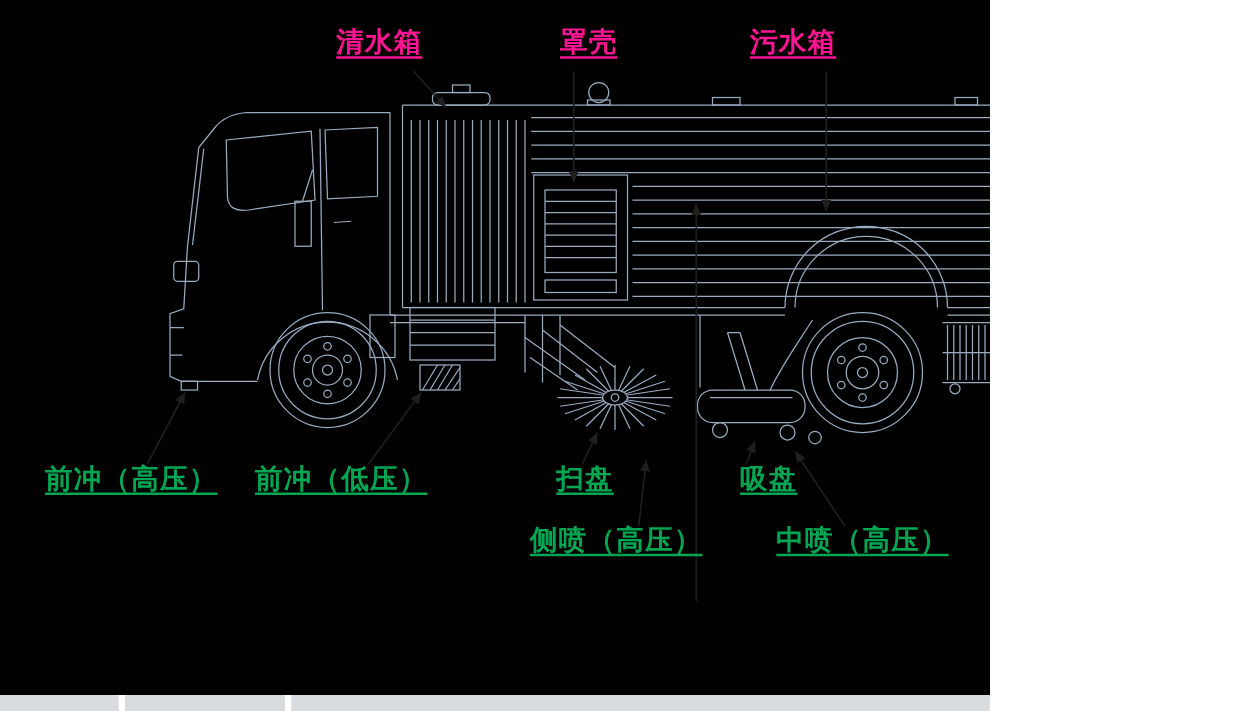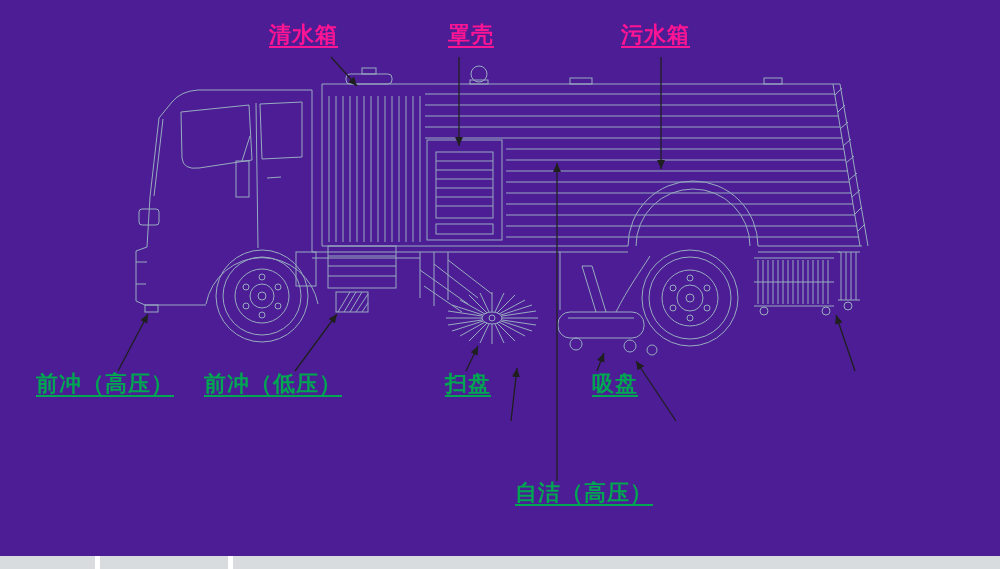--- a/index.html
+++ b/index.html
@@ -1,17 +1,17 @@
 <!DOCTYPE html>
 <html><head>
 <meta charset="utf-8">
 <style>
   html,body{margin:0;padding:0;background:#ffffff;}
   .stage{
-    position:relative;width:1000px;height:569px;background:#4c1d95;overflow:hidden;
+    position:relative;width:792px;height:569px;background:#000000;overflow:hidden;
     font-family:"DejaVu Sans","Liberation Sans",sans-serif;
   }
   svg.drawing{position:absolute;left:0;top:0;display:block;}
   .lbl{
     position:absolute;font-size:22px;font-weight:bold;white-space:nowrap;
     text-decoration:underline;text-underline-offset:4px;text-decoration-thickness:1.5px;
     letter-spacing:1px;line-height:1.1;
   }
   .lbl.top{color:#ff1493;}
   .lbl.bot{color:#00a651;}
@@ -150,26 +150,27 @@
       <line x1="597" y1="371" x2="604" y2="353" marker-end="url(#ah)"></line>
       <line x1="855" y1="371" x2="836" y2="315" marker-end="url(#ah)"></line>
       <line x1="511" y1="421" x2="517" y2="368" marker-end="url(#ah)"></line>
       <line x1="676" y1="421" x2="636" y2="361" marker-end="url(#ah)"></line>
       <line x1="557" y1="481" x2="557" y2="163" marker-end="url(#ah)"></line>
     </g>
   </svg>
 
   <div class="lbl top" style="left:269px;top:23px">清水箱</div>
   <div class="lbl top" style="left:448px;top:23px">罩壳</div>
-  <div class="lbl top" style="left:621px;top:23px">污水箱</div>
+  <div class="lbl top" style="left:600px;top:23px">污水箱</div>
 
   <div class="lbl bot" style="left:36px;top:372px">前冲（高压）</div>
   <div class="lbl bot" style="left:204px;top:372px">前冲（低压）</div>
   <div class="lbl bot" style="left:445px;top:372px">扫盘</div>
   <div class="lbl bot" style="left:592px;top:372px">吸盘</div>
-  <div class="lbl bot" style="left:515px;top:481px">自洁（高压）</div>
+  <div class="lbl bot" style="left:424px;top:421px">侧喷（高压）</div>
+  <div class="lbl bot" style="left:621px;top:421px">中喷（高压）</div>
 
   <div class="strip">
     <div class="gap" style="left:95px"></div>
     <div class="gap" style="left:228px"></div>
   </div>
 
 </div>
 
 </body></html>

